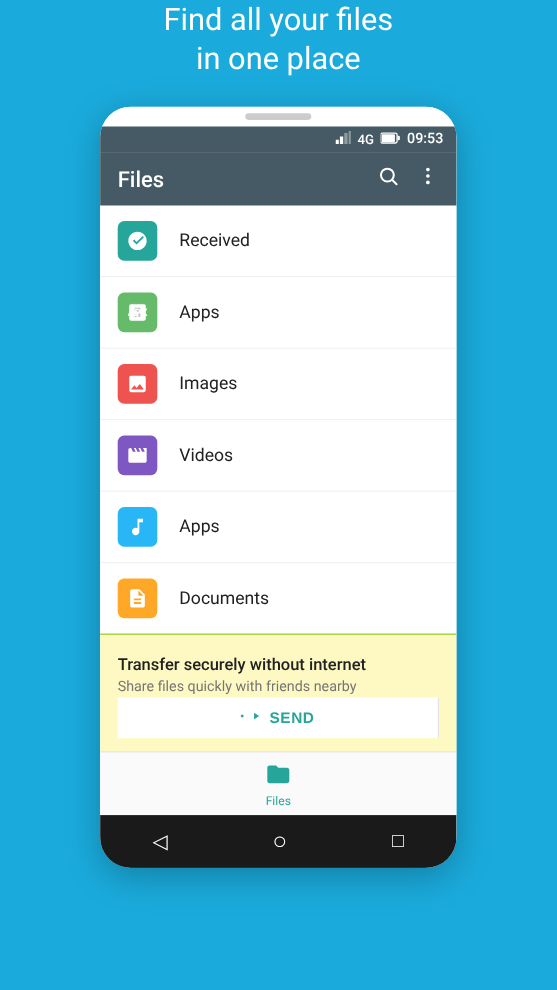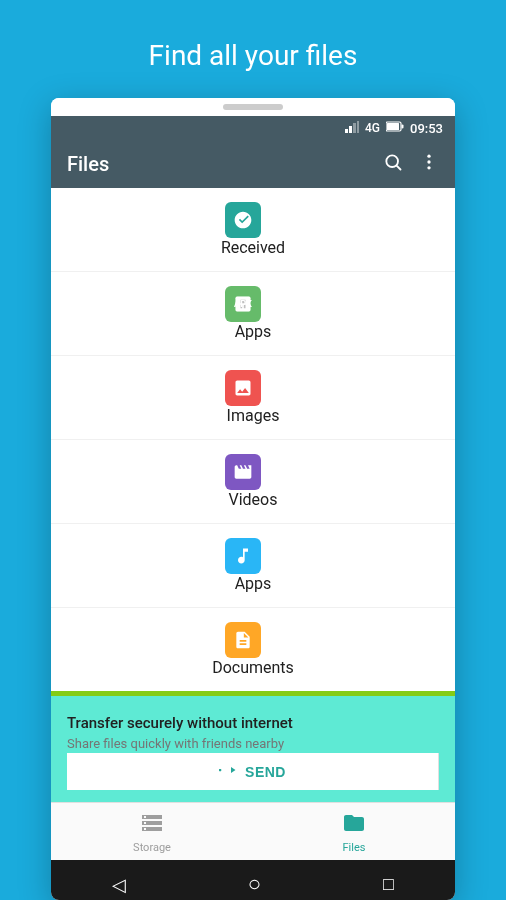--- a/index.html
+++ b/index.html
@@ -13,28 +13,27 @@
       font-family: 'Roboto', Arial, sans-serif;
       overflow: hidden;
     }
 
     .hero-text {
       color: white;
       text-align: center;
       font-size: 28px;
       font-weight: 400;
       line-height: 1.3;
-      margin-top: 38px;
       margin-bottom: 24px;
     }
 
     .phone-container {
-      width: 404px;
+      width: 324px;
       background: white;
-      border-radius: 8px;
+      border-radius: 28px;
       overflow: hidden;
       box-shadow: 0 8px 32px rgba(0,0,0,0.25);
       position: relative;
     }
 
     .phone-top-bar {
       height: 18px;
       background: white;
       display: flex;
       align-items: center;
@@ -87,21 +86,20 @@
     .list-content {
       background: white;
     }
 
     .list-item {
       display: flex;
       align-items: center;
       padding: 14px 16px;
       border-bottom: 1px solid #f0f0f0;
       cursor: pointer;
-      flex-direction: column;
     }
     .list-item:last-child {
       border-bottom: none;
     }
     .list-item-icon {
       width: 36px;
       height: 36px;
       border-radius: 6px;
       display: flex;
       align-items: center;
@@ -118,22 +116,22 @@
     .icon-audio { background: #29B6F6; }
     .icon-documents { background: #FFA726; }
 
     .list-item-label {
       font-size: 16px;
       color: #212121;
     }
 
     .transfer-section {
       padding: 18px 16px 12px;
-      border-top: 5px solid #84cc16;
-      background: #5eead4;
+      border-top: 1px solid #84cc16;
+      background: #fef9c3;
     }
     .transfer-title {
       font-size: 15px;
       font-weight: 500;
       color: #212121;
       margin-bottom: 4px;
     }
     .transfer-subtitle {
       font-size: 13px;
       color: #757575;
@@ -196,20 +194,21 @@
       display: flex;
       align-items: center;
       justify-content: center;
     }
   </style>
 </head>
 <body>
 
 <div class="hero-text">
   <span>Find all your files</span><br>
+  <span>in one place</span>
 </div>
 
 <div class="phone-container">
 
   <div class="phone-top-bar">
     <div class="phone-speaker"></div>
   </div>
 
   <div class="status-bar">
     <span style="font-size:11px;">
@@ -321,28 +320,20 @@
               <polygon points="2,9 16,9 16,5 22,9 16,13 16,9"></polygon>
               <rect x="0" y="7.5" width="3" height="3" fill="#26A69A" rx="0.5"></rect>
             </svg>
         </span>
         <span>SEND</span>
       </button>
     </div>
   </div>
 
   <div class="bottom-nav">
-    <div class="bottom-nav-item">
-      <span>
-        <svg width="24" height="24" viewBox="0 0 24 24" fill="#9e9e9e">
-            <path d="M2 20h20v-4H2v4zm2-3h2v2H4v-2zM2 4v4h20V4H2zm4 3H4V5h2v2zm-4 7h20v-4H2v4zm2-3h2v2H4v-2z"></path>
-          </svg>
-      </span>
-      <span style="font-size:11px;color:#9e9e9e;">Storage</span>
-    </div>
     <div class="bottom-nav-item active">
       <span>
         <svg width="24" height="24" viewBox="0 0 24 24" fill="#26A69A">
             <path d="M10 4H4c-1.1 0-1.99.9-1.99 2L2 18c0 1.1.9 2 2 2h16c1.1 0 2-.9 2-2V8c0-1.1-.9-2-2-2h-8l-2-2z"></path>
           </svg>
       </span>
       <span style="font-size:11px;color:#26A69A;">Files</span>
     </div>
   </div>
 

